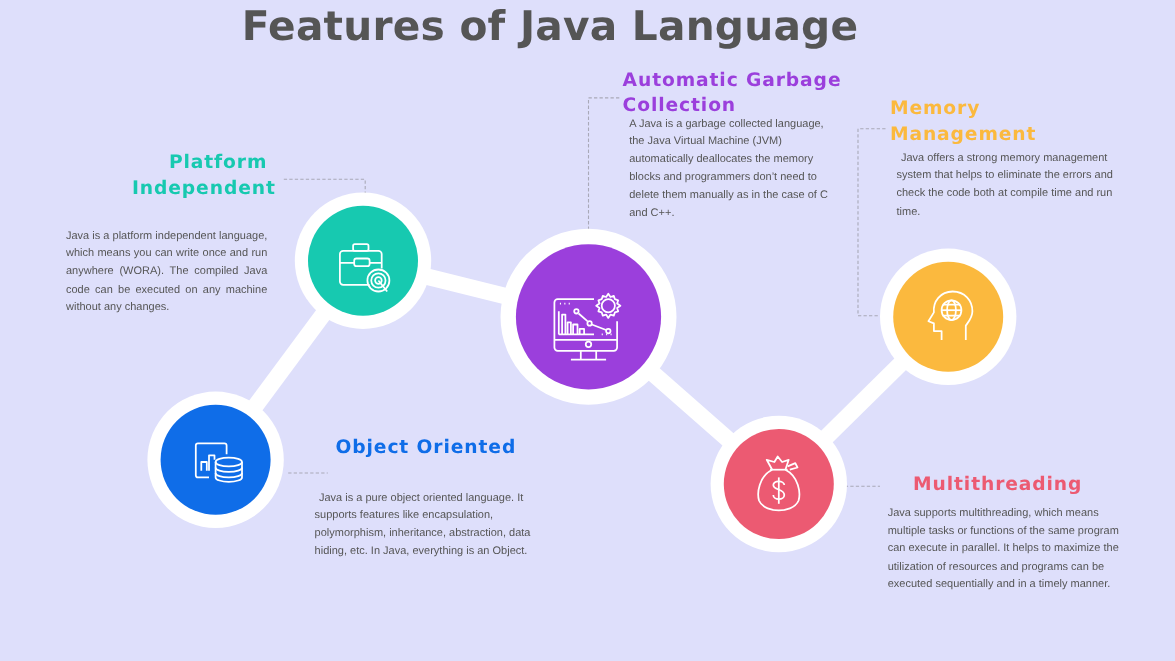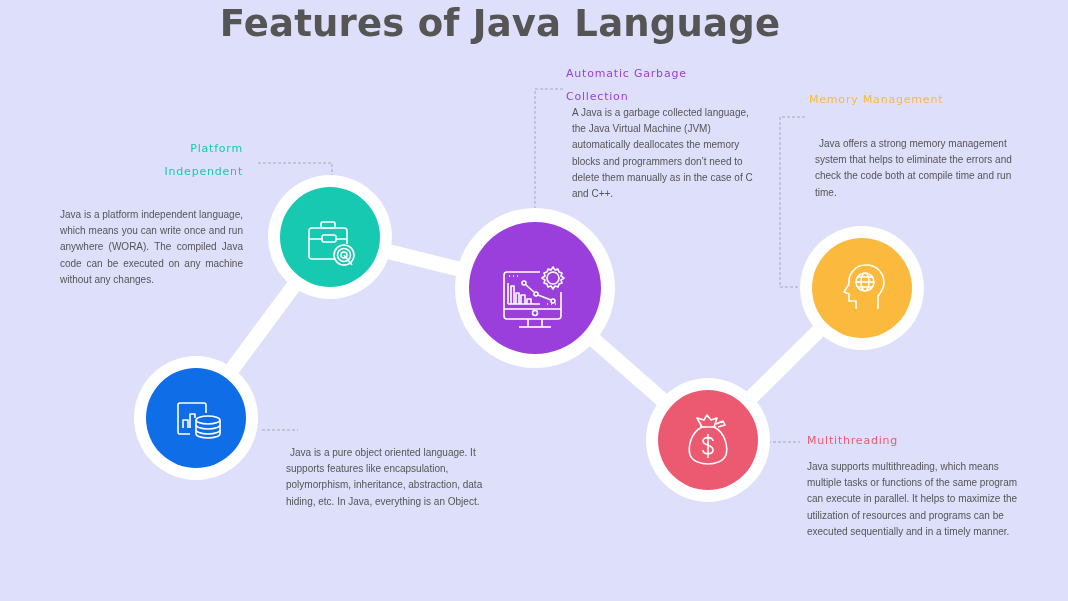--- a/index.html
+++ b/index.html
@@ -13,21 +13,21 @@
       position: absolute; left: 0; top: 2px; width: 1000px;
       text-align: center;
       font-family: "DejaVu Sans", sans-serif;
       font-size: 37px; color: #555; font-weight: 700;
       letter-spacing: 0.2px;
     }
     svg.canvas { position: absolute; left: 0; top: 0; }
     .heading {
       position: absolute;
       font-family: "DejaVu Sans", sans-serif;
-      font-weight: normal; font-size: 11px; line-height: 23px;
+      font-weight: bold; font-size: 17px; line-height: 23px;
       letter-spacing: 0.8px;
     }
     .desc {
       position: absolute;
       font-family: "Liberation Sans", sans-serif;
       font-size: 10px; line-height: 16.2px; color: #555;
     }
     .just { text-align: justify; text-align-last: left; }
   </style>
 </head>
@@ -141,19 +141,20 @@
   <div>Collection</div>
 </div>
 <div class="desc" style="left:572px; top:105px; width:190px;">A Java is a garbage collected language, the Java Virtual Machine (JVM) automatically deallocates the memory blocks and programmers don’t need to delete them manually as in the case of C and C++.</div>
 
 <div class="heading" style="left:809px; top:88px; width:220px; color:#fbb93e;">
   <div>Memory Management</div>
 </div>
 <div class="desc" style="left:815px; top:136px; width:200px; text-indent:4px;">Java offers a strong memory management system that helps to eliminate the errors and check the code both at compile time and run time.</div>
 
 <div class="heading" style="left:305px; top:396px; width:180px; color:#0f6de8;">
+  <div>Object Oriented</div>
 </div>
 <div class="desc" style="left:286px; top:445px; width:210px; text-indent:4px;">Java is a pure object oriented language. It supports features like encapsulation, polymorphism, inheritance, abstraction, data hiding, etc. In Java, everything is an Object.</div>
 
-<div class="heading" style="left:807px; top:429px; width:200px; color:#ec5a72;">
+<div class="heading" style="left:807px; top:429px; width:200px; color:#ec5a72;text-align:center;">
   <div>Multithreading</div>
 </div>
 <div class="desc" style="left:807px; top:459px; width:228px;">Java supports multithreading, which means multiple tasks or functions of the same program can execute in parallel. It helps to maximize the utilization of resources and programs can be executed sequentially and in a timely manner.</div>
 
 </body></html>

